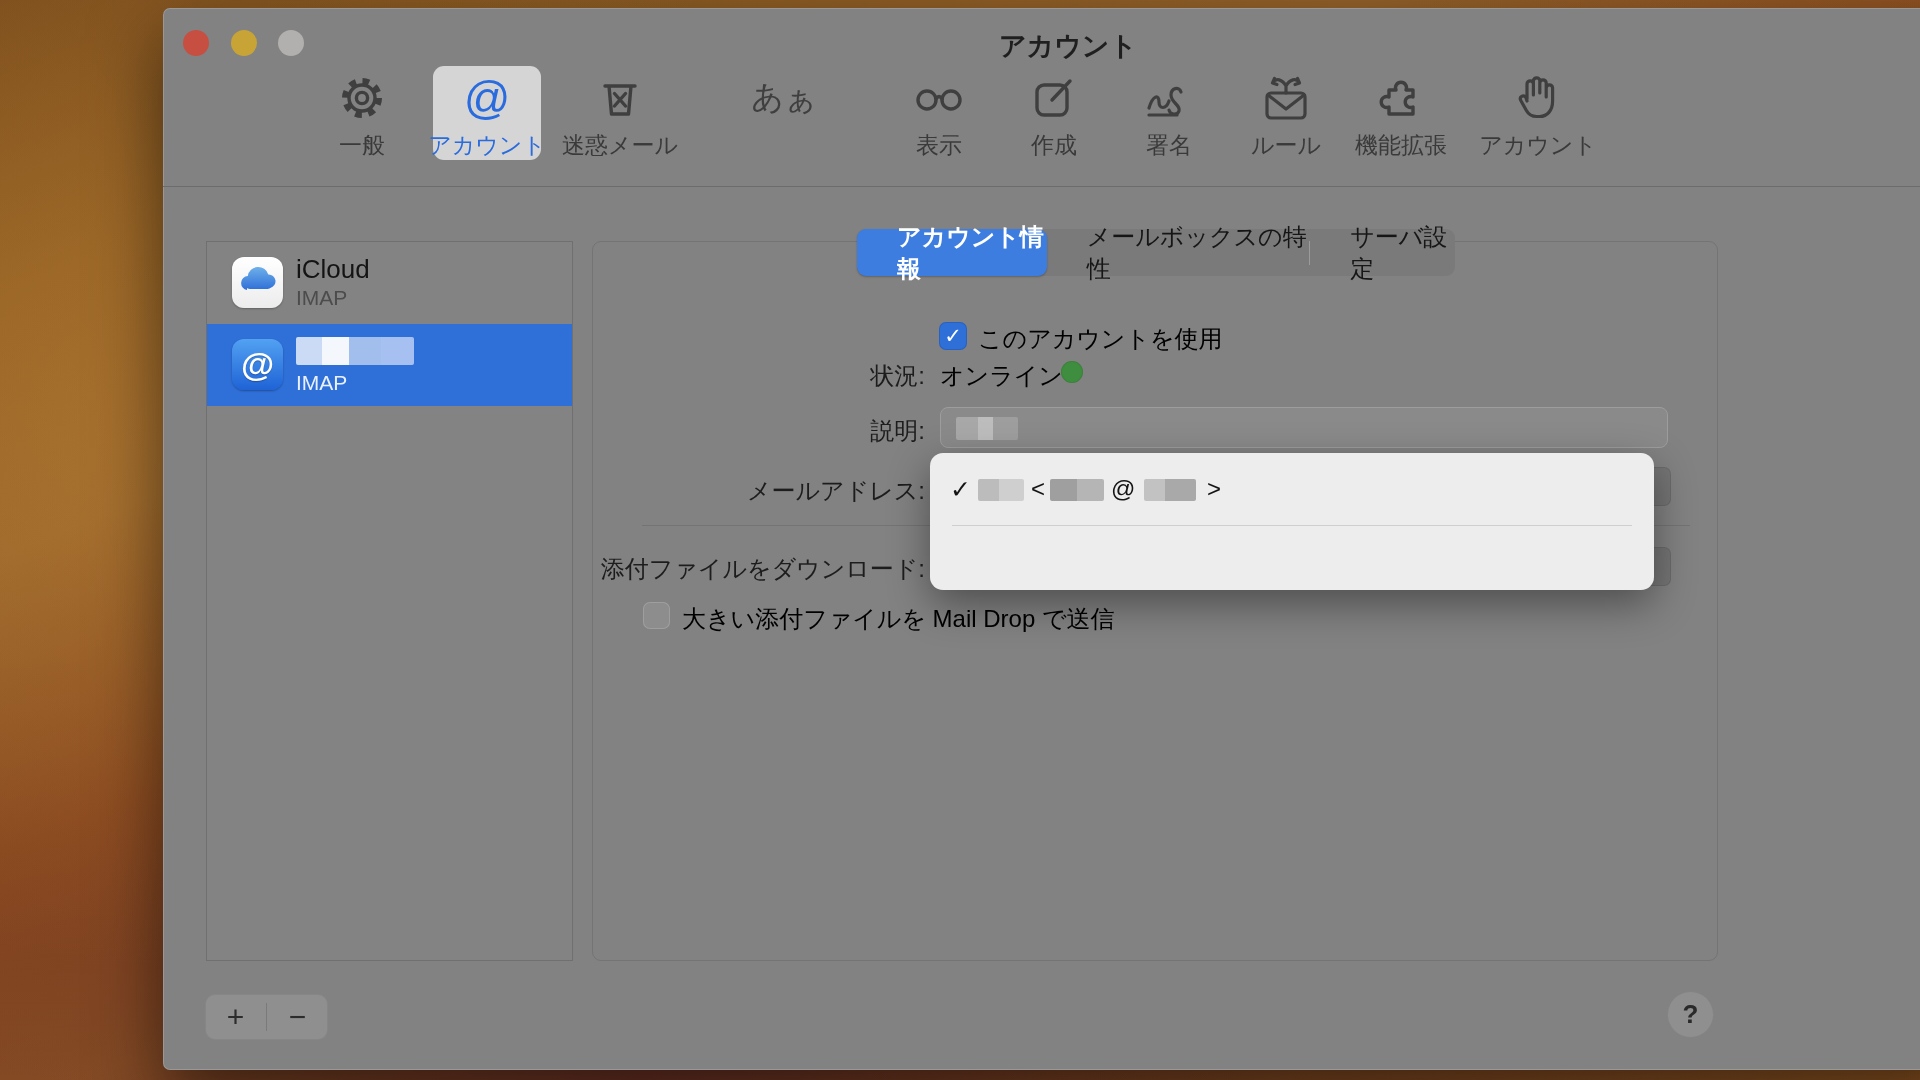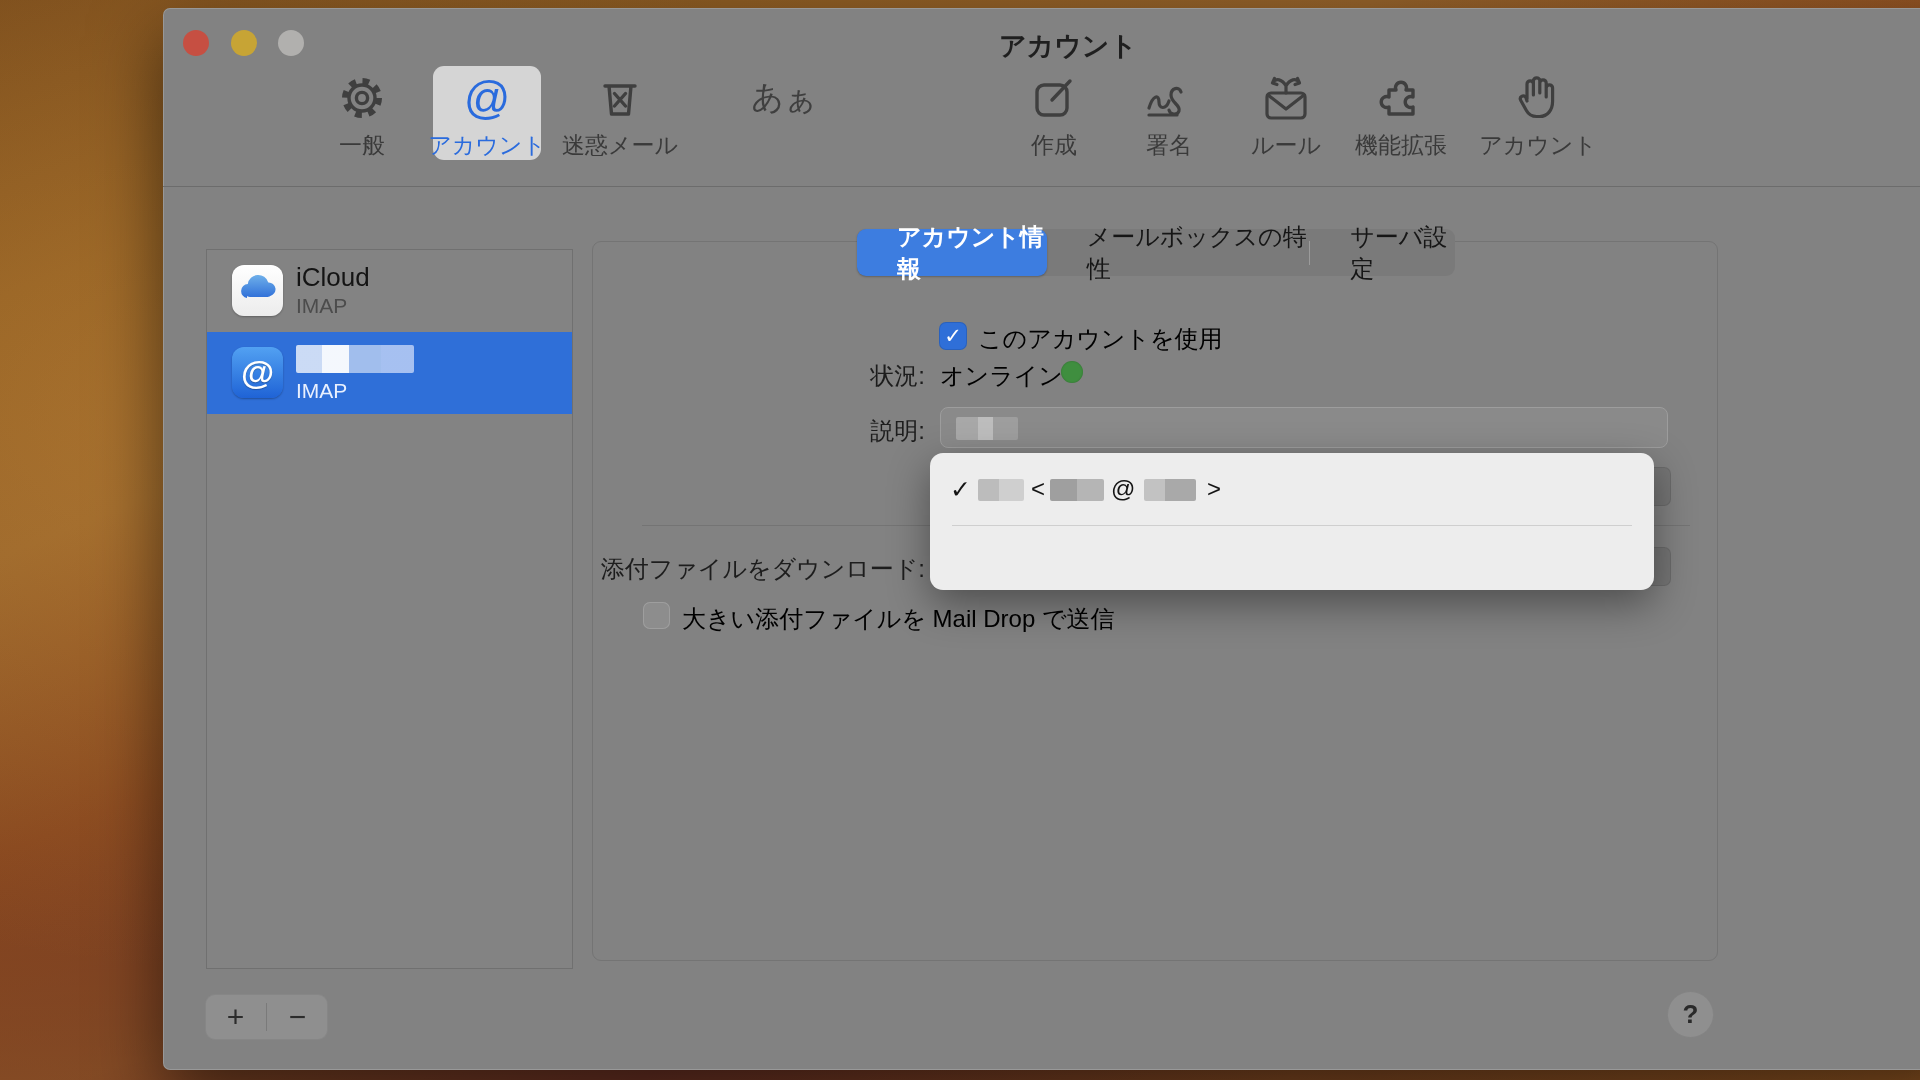--- a/index.html
+++ b/index.html
@@ -32,21 +32,21 @@
   .titem .ticon { height:60px; display:flex; align-items:center; justify-content:center; color:#3f3f3f; }
   .titem .tlabel { margin-top:2px; font-size:23px; color:#3a3a3a; }
   .sel-pill { position:absolute; left:270px; top:58px; width:108px; height:94px;
     background:#d5d5d5; border-radius:11px; }
   .titem.selected .tlabel { color:#2a6bdd; }
   .at-glyph { font-size:46px; font-weight:500; color:#2a6bdd; line-height:1; }
   .fonts-glyph { font-size:32px; color:#3f3f3f; font-weight:500; }
 
   
   .sidebar-box { position:absolute; left:43px; top:233px; width:367px; height:720px;
-    border:1px solid #707070; background:#838383;margin-top:8px; }
+    border:1px solid #707070; background:#838383; }
   .acct-row { position:absolute; left:0; width:100%; height:82px; }
   .acct-row.row0 { top:0; }
   .acct-row.row1 { top:82px; background:#2f6fd8; }
   .acct-icon { position:absolute; left:25px; top:15px; width:51px; height:51px; border-radius:12px; }
   .icloud-tile { background:linear-gradient(180deg,#ffffff,#ececec); box-shadow:0 1px 2px rgba(0,0,0,0.25); }
   .at-tile { background:linear-gradient(180deg,#52a1f2,#1f63d6); box-shadow:0 1px 2px rgba(0,0,0,0.3);
     display:flex; align-items:center; justify-content:center; color:#fff; font-size:34px; font-weight:600;
     text-shadow:0 1px 1px rgba(0,0,0,0.25); }
   .acct-name { position:absolute; left:89px; top:12px; font-size:26px; color:#141414; }
   .acct-sub  { position:absolute; left:89px; top:44px; font-size:21px; color:#4c4c4c; }
@@ -154,20 +154,30 @@
       </div>
       <div class="tlabel">迷惑メール</div>
     </div>
 
     <div class="titem" style="left:536px">
       <div class="ticon">
           <span class="fonts-glyph">あぁ</span>
         </div>
     </div>
 
+    <div class="titem" style="left:691px">
+      <div class="ticon">
+        <svg width="56" height="56" viewBox="0 0 56 56" fill="none" stroke="#3f3f3f" stroke-width="3.4" stroke-linecap="round">
+          <circle cx="16" cy="30" r="9"></circle>
+            <circle cx="40" cy="30" r="9"></circle>
+          <path d="M25 29 q3 -5 6 0"></path>
+        </svg>
+      </div>
+      <div class="tlabel">表示</div>
+    </div>
 
     <div class="titem" style="left:921px">
       <div class="ticon">
         <svg width="56" height="56" viewBox="0 0 56 56" fill="none" stroke="#3f3f3f" stroke-width="3.2" stroke-linecap="round" stroke-linejoin="round">
           <path d="M8 38 C12 25 18 24 18 32 C18 39 25 40 28 31"></path>
           <path d="M40 22 c-2 -6 -10 -4 -10 3 c0 8 10 10 8 16 c-1.5 4.5 -9 4 -10 -1"></path>
           <path d="M8 45 h28"></path>
         </svg>
       </div>
       <div class="tlabel">署名</div>
@@ -253,20 +263,21 @@
 
     <div class="flabel" style="top:352px">状況:</div>
     <div class="fvalue" style="left:777px; top:352px">オンライン</div>
     <div class="status-dot"></div>
 
     <div class="flabel" style="top:407px">説明:</div>
     <div class="desc-field">
       <div class="desc-redact"></div>
     </div>
 
+    <div class="flabel" style="top:467px">メールアドレス:</div>
     <div class="popup-btn" style="top:459px"></div>
 
     <div class="section-divider"></div>
 
     <div class="flabel" style="top:545px">添付ファイルをダウンロード:</div>
     <div class="popup-btn" style="top:539px"></div>
 
     <div class="checkbox cb-off" style="left:480px; top:594px; width:27px; height:27px"></div>
     <div class="fvalue" style="left:519px; top:595px">大きい添付ファイルを Mail Drop で送信</div>
 

